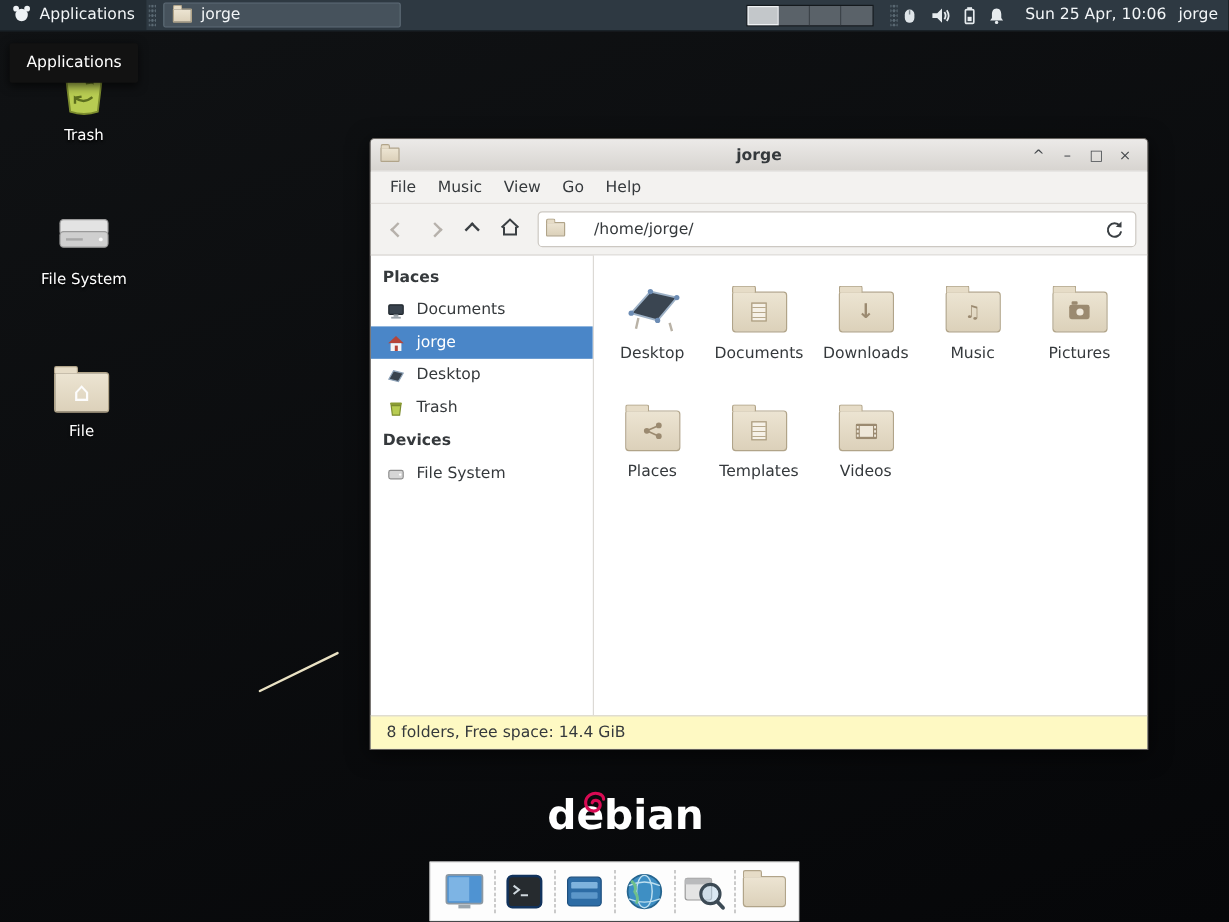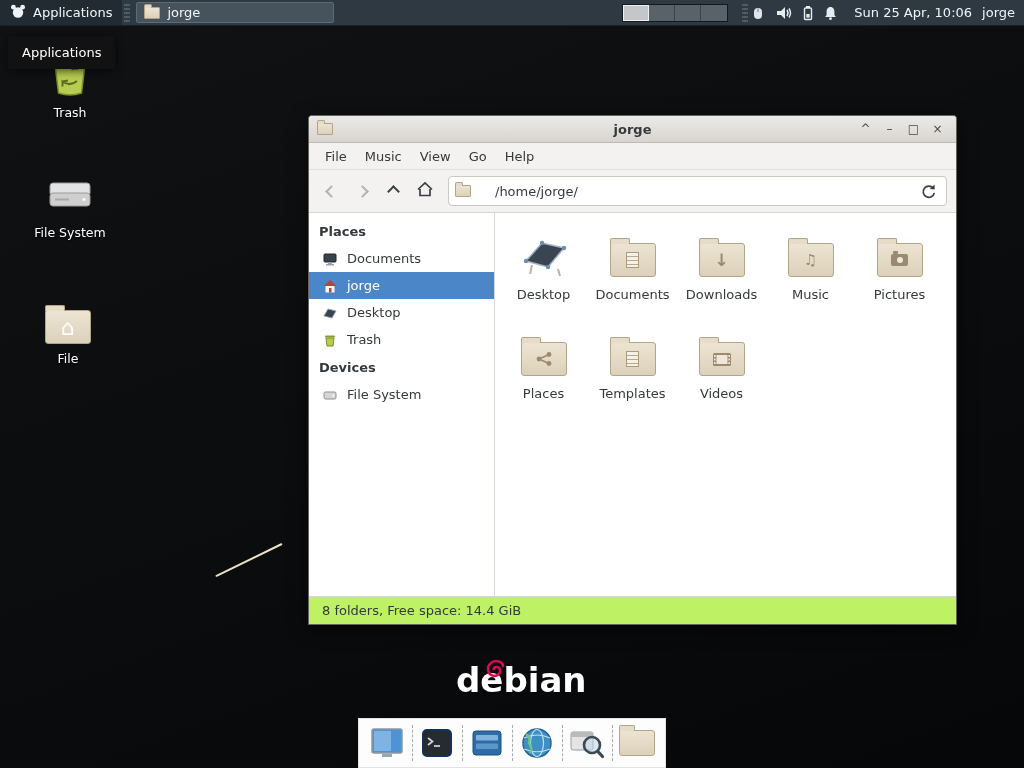--- a/index.html
+++ b/index.html
@@ -61,21 +61,21 @@
 .wbody{flex:1;display:flex;min-height:0}
 .sidebar{width:186px;border-right:1px solid #dcd9d5;padding-top:4px;overflow:hidden;flex:0 0 auto}
 .shead{font-size:13px;font-weight:bold;color:#35393c;padding:7px 10px 6px}
 .srow{height:27px;display:flex;align-items:center;gap:9px;padding-left:13px;font-size:13px;color:#35393c}
 .srow.sel{background:#4a86c8;color:#fff}
 .srow .sic{width:16px;height:16px;display:flex;align-items:center;justify-content:center}
 .main{flex:1;padding:10px 0 0 4px;display:flex;flex-wrap:wrap;align-content:flex-start;background:#fff}
 .fitem{width:89px;height:99px;display:flex;flex-direction:column;align-items:center;padding-top:6px}
 .fitem .ic{height:48px;display:flex;align-items:flex-end;justify-content:center}
 .fitem .flbl{margin-top:10px;font-size:13px;color:#35393c;white-space:nowrap}
-.statusbar{height:28px;background:#bef264;border-top:1px solid #d9d6d2;display:flex;align-items:center;padding-left:13px;font-size:13px;color:#35393c;flex:0 0 auto}
+.statusbar{height:28px;background:#fef9c3;border-top:1px solid #d9d6d2;display:flex;align-items:center;padding-left:13px;font-size:13px;color:#35393c;flex:0 0 auto}
 
 
 .sheet{width:13px;height:16px;border:1px solid #ab9b7e;background:repeating-linear-gradient(#f6f1e7 0px,#f6f1e7 3px,#b8a98c 3px,#b8a98c 4px)}
 .cam{width:17px;height:12px;background:#9b8a70;border-radius:2px;position:relative}
 .cam::before{content:"";position:absolute;left:2px;top:-3px;width:5px;height:3px;background:#9b8a70;border-radius:1px}
 .cam::after{content:"";position:absolute;left:5.5px;top:3px;width:6px;height:6px;border-radius:50%;background:#efe8da}
 .arrow-emblem{font-size:17px}
 .music-emblem{font-size:15px}
 
 

